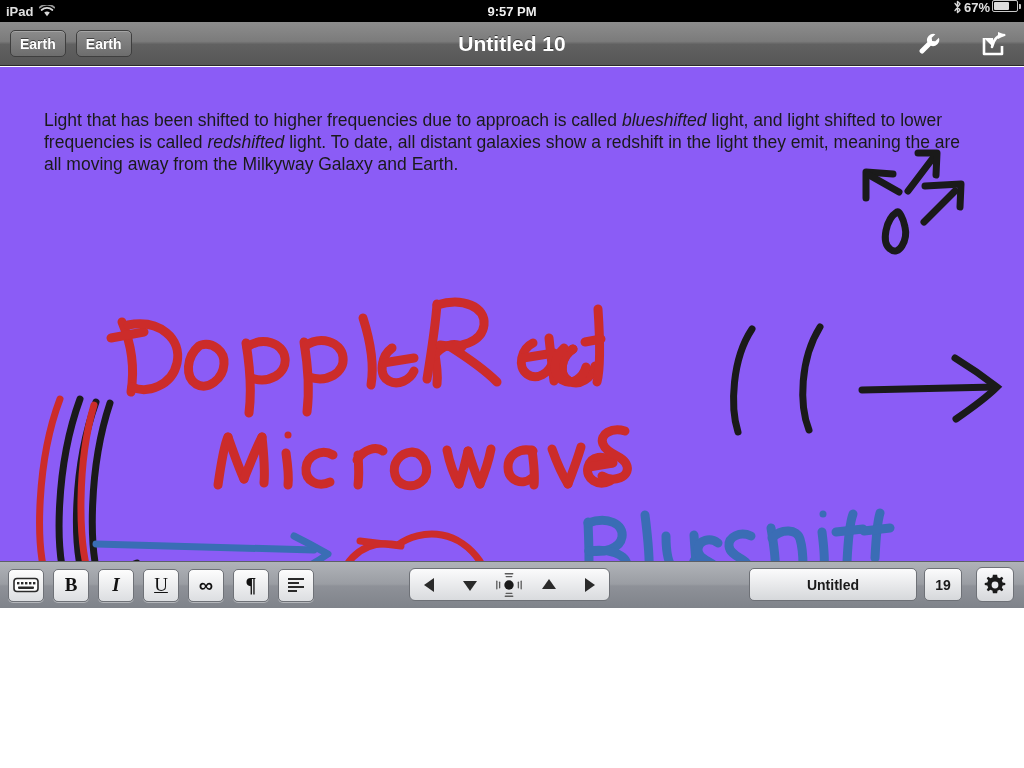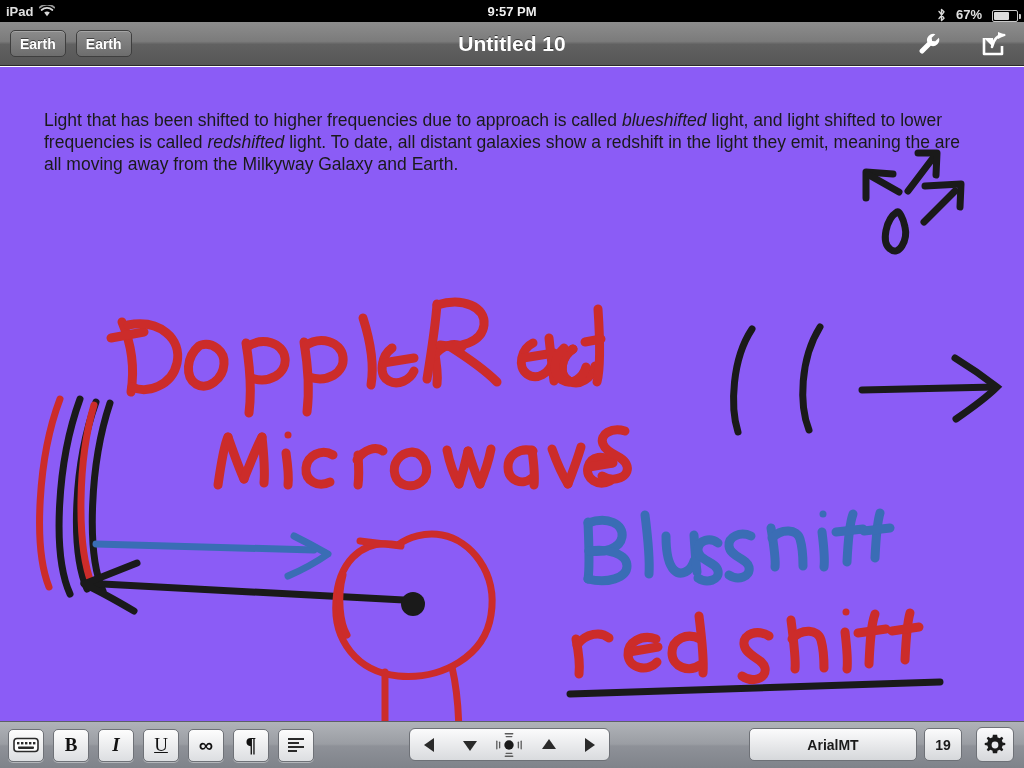--- a/index.html
+++ b/index.html
@@ -2,39 +2,39 @@
 <html><head>
 <meta charset="utf-8">
 <style>
   * { box-sizing: border-box; margin: 0; padding: 0; }
   html, body {
     width: 1024px; height: 768px;
     overflow: hidden;
     background: #ffffff;
     font-family: "Liberation Sans", sans-serif;
   }
-  #app { position: relative; width: 1024px; height: 768px; overflow: hidden; }
+  #app { position: relative; width: 1024px; height: 608px; overflow: hidden; }
 
   
   .statusbar {
     position: absolute; top: 0; left: 0;
     width: 1024px; height: 22px;
     background: #000000;
     color: #e8e8e8;
     display: flex; align-items: center;
     font-size: 13px; font-weight: bold;
   }
   .sb-left { display: flex; align-items: center; gap: 6px; padding-left: 6px; }
   .sb-center {
     position: absolute; left: 0; right: 0; text-align: center;
     font-size: 13px; font-weight: bold; color: #f0f0f0;
   }
   .sb-right {
     position: absolute; right: 6px; top: 0; height: 22px;
-    display: flex; align-items: flex-end; gap: 10px;
+    display: flex; align-items: flex-start; gap: 2px;
   }
   .sb-label { color: #e0e0e0; font-size: 13px; font-weight: bold; letter-spacing: 0; }
   .wifi-icon { display: inline-block; width: 16px; height: 12px; position: relative; }
   .bt-icon { display: inline-block; width: 9px; height: 14px; }
   .batt-pct { font-size: 13px; font-weight: bold; color: #e0e0e0; }
   .batt-icon {
     width: 26px; height: 12px; border: 1.5px solid #c8c8c8; border-radius: 2px;
     position: relative; display: inline-block;
   }
   .batt-icon::after {
@@ -421,21 +421,21 @@
             <path d="M9 3 L16 13 L2 13 Z" fill="#2a2a2a"></path>
           </svg>
       </div>
       <div class="pad-btn">
         <svg width="18" height="18" viewBox="0 0 18 18">
             <path d="M5 2 L15 9 L5 16 Z" fill="#2a2a2a"></path>
           </svg>
       </div>
     </div>
 
-    <div class="font-box">ArialMT</div>
+    <div class="font-box">Untitled</div>
     <div class="size-box">19</div>
     <div class="gear-box">
       <svg width="24" height="24" viewBox="0 0 24 24">
         <path d="M12 1.8 l2.1 0 0.5 2.6 a8 8 0 0 1 2.0 0.85 l2.2-1.5 1.5 1.5 -1.5 2.2 a8 8 0 0 1 0.85 2.0 l2.6 0.5 0 2.1 -2.6 0.5 a8 8 0 0 1-0.85 2.0 l1.5 2.2 -1.5 1.5 -2.2-1.5 a8 8 0 0 1-2.0 0.85 l-0.5 2.6 -2.1 0 -2.1 0 -0.5-2.6 a8 8 0 0 1-2.0-0.85 l-2.2 1.5 -1.5-1.5 1.5-2.2 a8 8 0 0 1-0.85-2.0 l-2.6-0.5 0-2.1 2.6-0.5 a8 8 0 0 1 0.85-2.0 l-1.5-2.2 1.5-1.5 2.2 1.5 a8 8 0 0 1 2.0-0.85 l0.5-2.6 Z" fill="#1a1a1a"></path>
         <circle cx="12" cy="12" r="3.4" fill="#e8eaed"></circle>
       </svg>
     </div>
   </div>
 
 </div>

